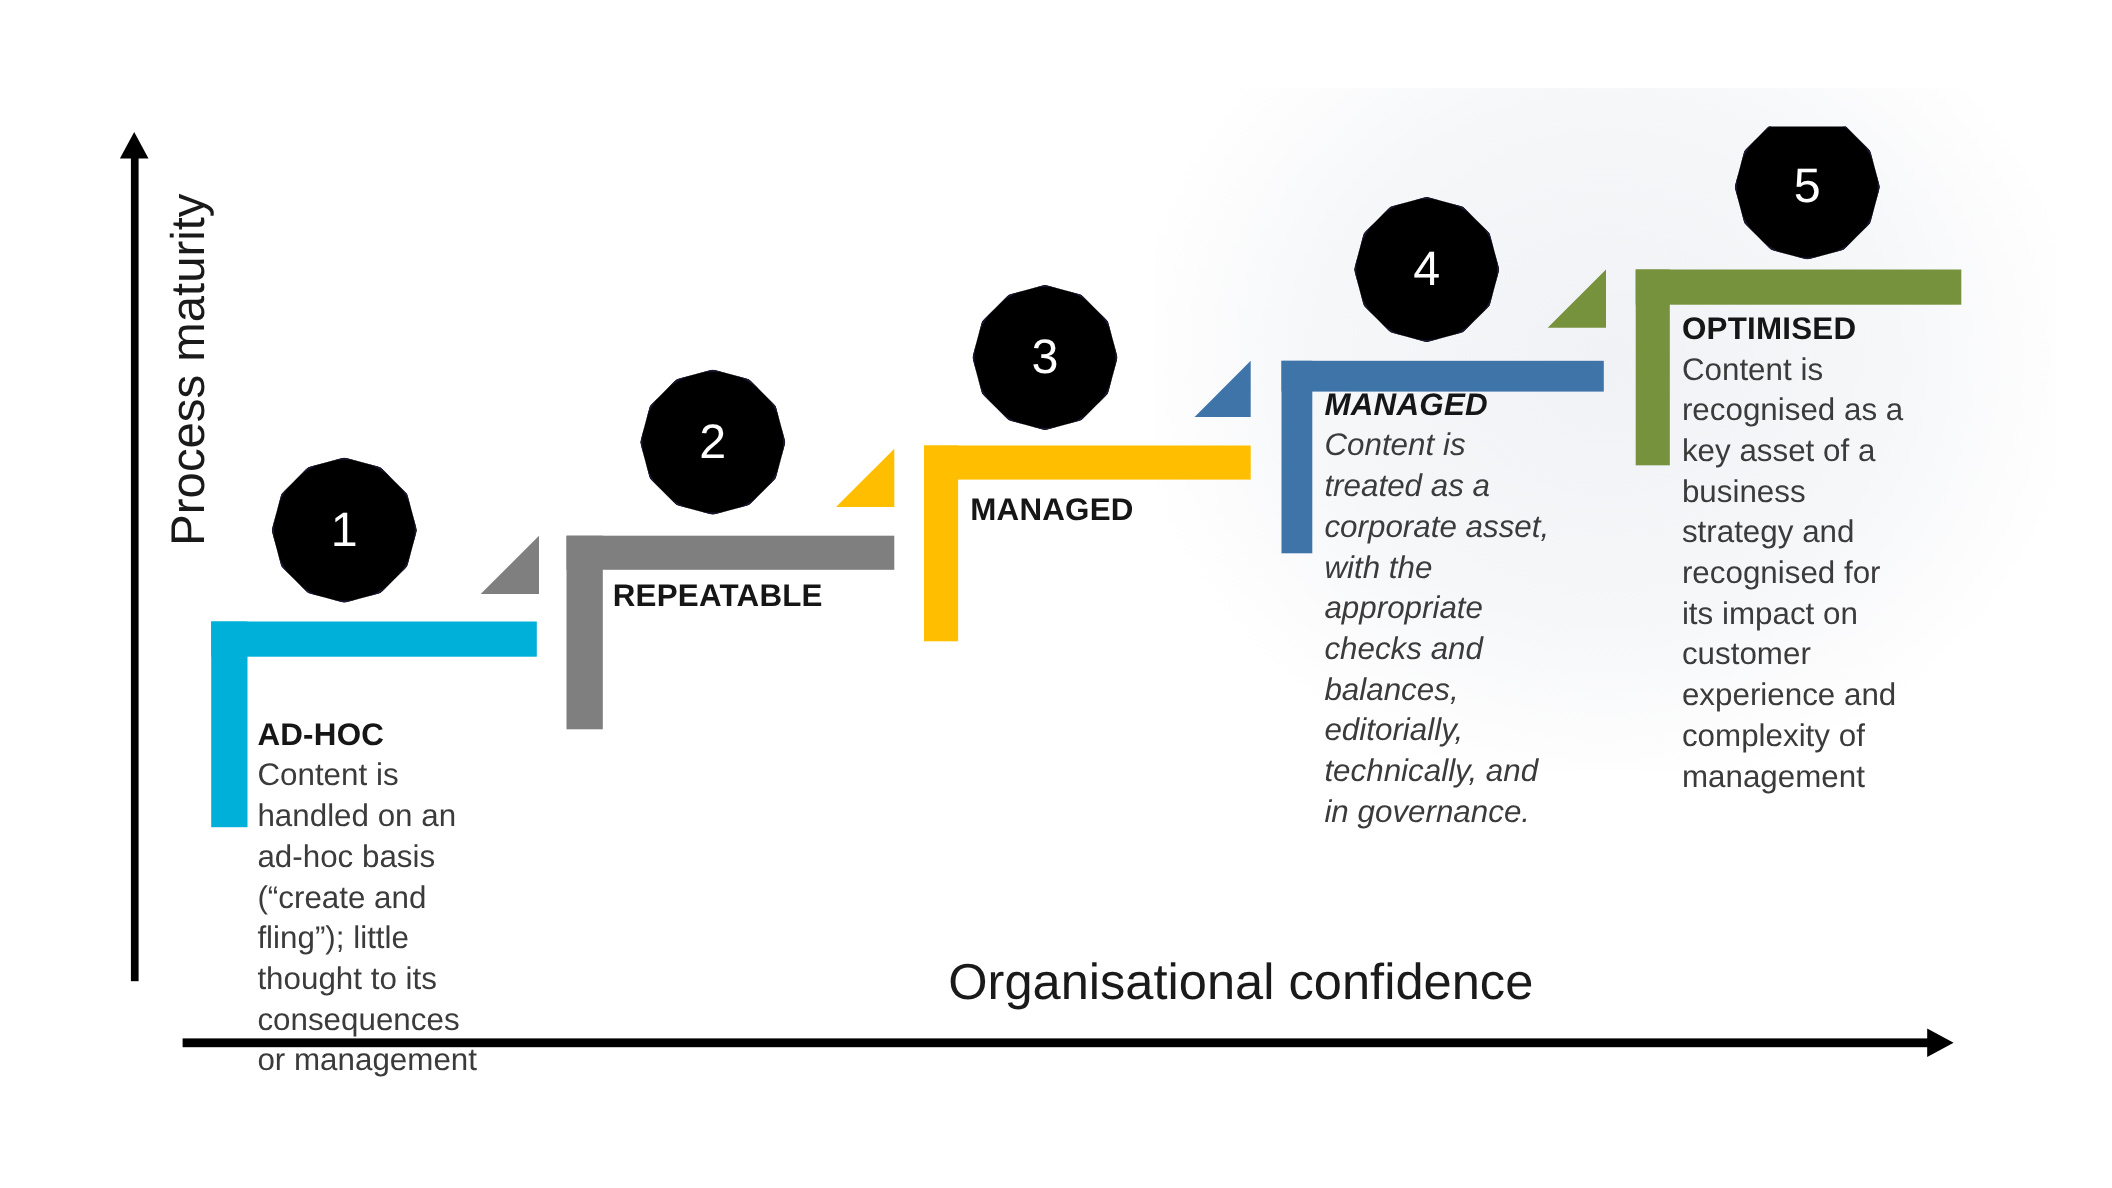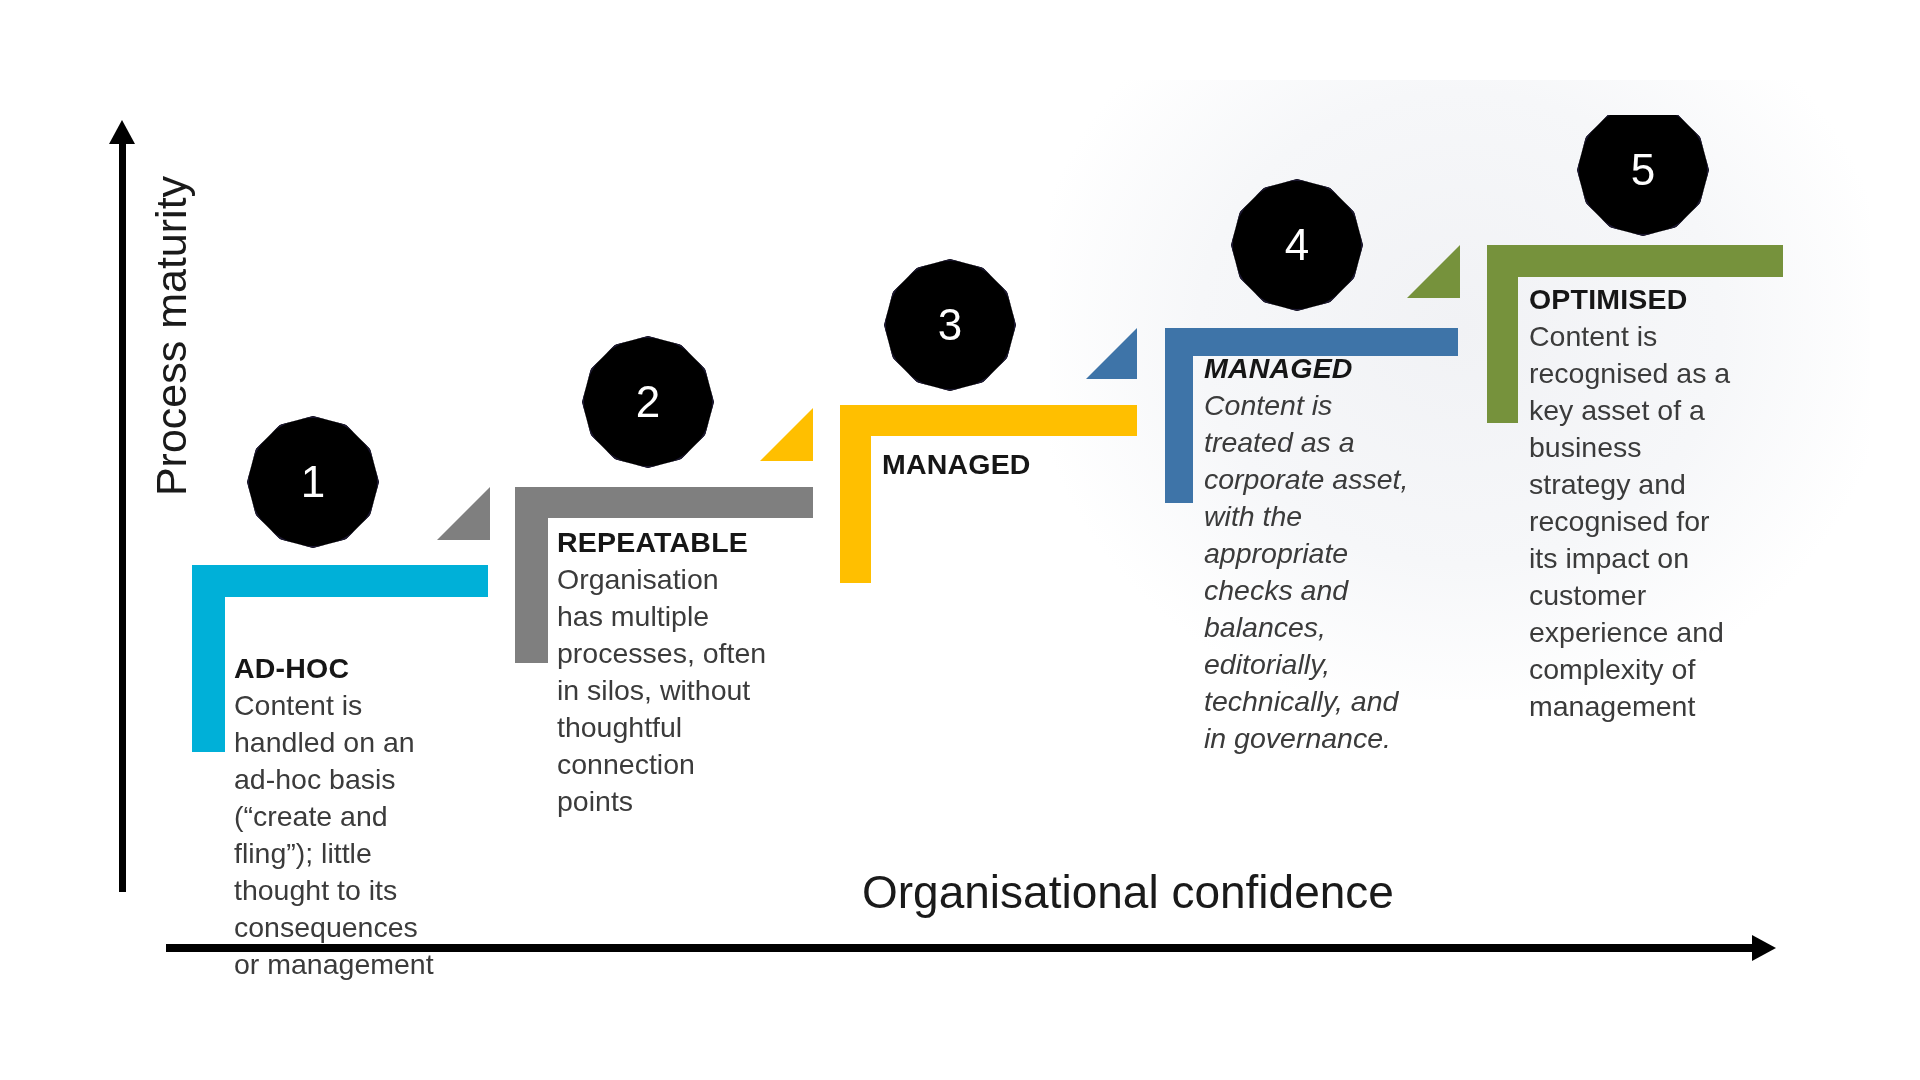--- a/index.html
+++ b/index.html
@@ -71,27 +71,20 @@
 </div>
 
 <div class="tri" style="left:437px;top:487px;border-bottom-color:#7f7f7f;"></div>
 
 <div>
   <div class="bar-h" style="left:515px;top:487px;width:298px;height:31px;background:#7f7f7f;"></div>
   <div class="bar-v" style="left:515px;top:487px;width:33px;height:176px;background:#7f7f7f;"></div>
   <div class="badge" style="left:582px;top:336px;">2</div>
   <div class="step-text" style="left:557px;top:524px;">
     <span class="step-title">REPEATABLE</span>
-    <span class="step-body">Organisation
-has multiple
-processes, often
-in silos, without
-thoughtful
-connection
-points</span>
   </div>
 </div>
 
 <div class="tri" style="left:760px;top:408px;border-bottom-color:#ffbf00;"></div>
 
 <div>
   <div class="bar-h" style="left:840px;top:405px;width:297px;height:31px;background:#ffbf00;"></div>
   <div class="bar-v" style="left:840px;top:405px;width:31px;height:178px;background:#ffbf00;"></div>
   <div class="badge" style="left:884px;top:259px;">3</div>
   <div class="step-text" style="left:882px;top:446px;">

